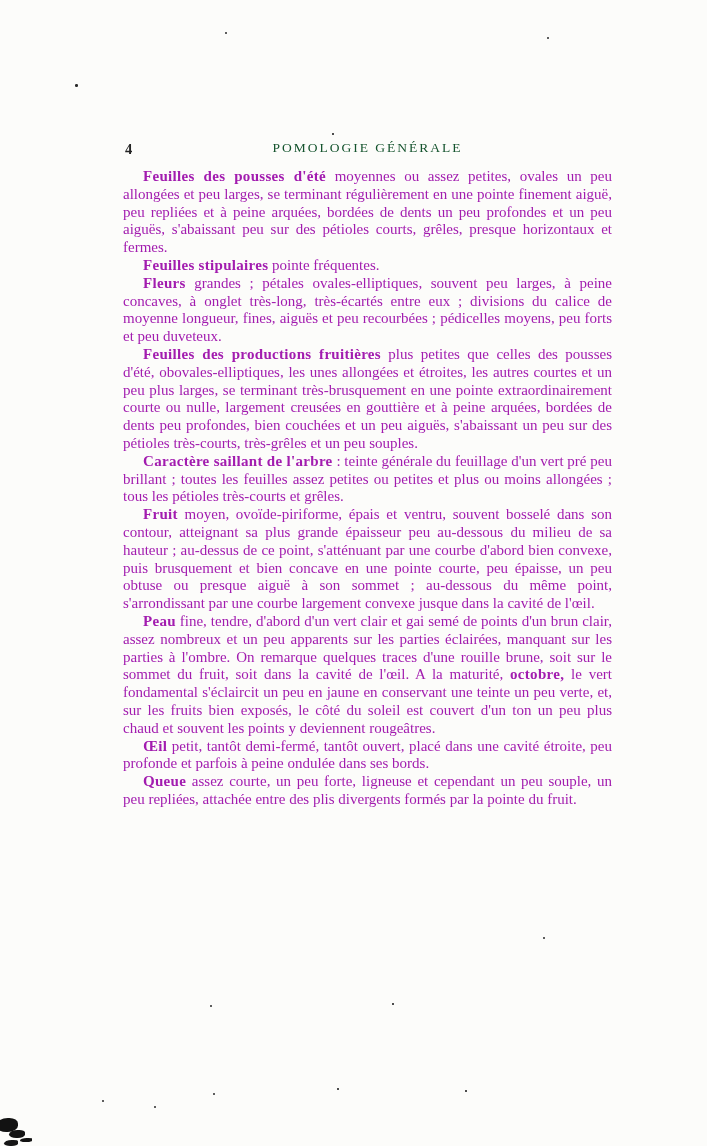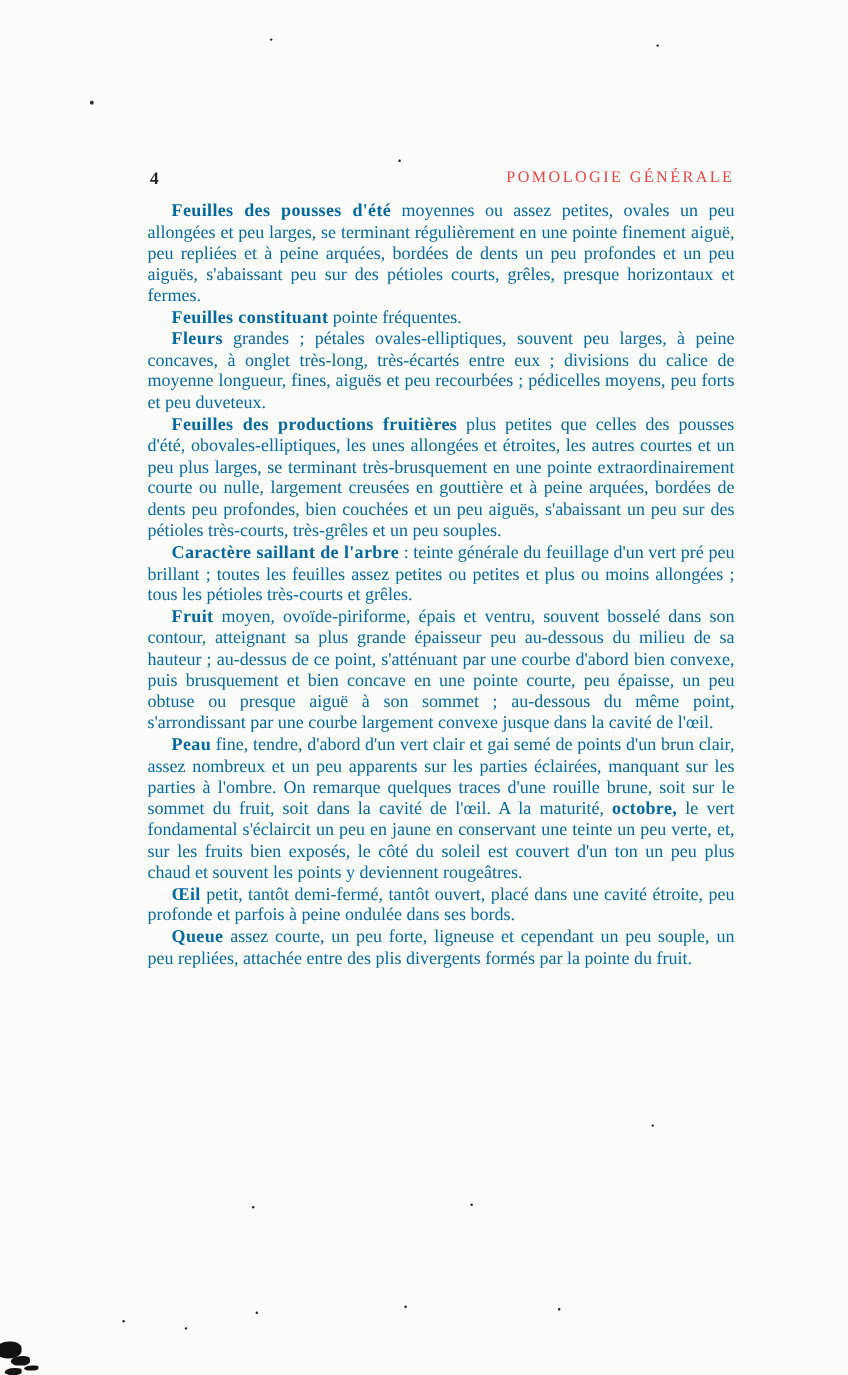--- a/index.html
+++ b/index.html
@@ -22,34 +22,34 @@
     font-size: 13.5px;
   }
   .page-number {
     position: absolute;
     left: 2px;
     top: 1px;
     font-weight: bold;
     font-size: 14.5px;
   }
   .running-title {
-    text-align: right;
+    text-align: center;
     letter-spacing: 2px;
     font-size: 13.5px;
-    color: #ef4444;
+    color: #14532d;
   }
   .body-text {
     position: absolute;
     top: 168px;
     left: 123px;
     width: 489px;
     font-size: 15px;
     line-height: 17.8px;
     text-align: justify;
-    color: #0369a1;
+    color: #a21caf;
     font-family: Liberation Serif, serif;
   }
   .body-text p {
     margin: 0;
     text-indent: 20px;
   }
   .lead { font-weight: bold; letter-spacing: 0.3px; }
   
   .speck {
     position: absolute;
@@ -86,21 +86,21 @@
 
 <div class="sheet">
 
   <div class="header">
     <span class="page-number">4</span>
     <div class="running-title">POMOLOGIE GÉNÉRALE</div>
   </div>
 
   <div class="body-text">
       <p><span class="lead">Feuilles des pousses d'été</span><span> moyennes ou assez petites, ovales un peu allongées et peu larges, se terminant régulièrement en une pointe finement aiguë, peu repliées et à peine arquées, bordées de dents un peu profondes et un peu aiguës, s'abaissant peu sur des pétioles courts, grêles, presque horizontaux et fermes.</span></p>
-      <p><span class="lead">Feuilles constituant</span><span> pointe fréquentes.</span></p>
+      <p><span class="lead">Feuilles stipulaires</span><span> pointe fréquentes.</span></p>
       <p><span class="lead">Fleurs</span><span> grandes ; pétales ovales-elliptiques, souvent peu larges, à peine concaves, à onglet très-long, très-écartés entre eux ; divisions du calice de moyenne longueur, fines, aiguës et peu recourbées ; pédicelles moyens, peu forts et peu duveteux.</span></p>
       <p><span class="lead">Feuilles des productions fruitières</span><span> plus petites que celles des pousses d'été, obovales-elliptiques, les unes allongées et étroites, les autres courtes et un peu plus larges, se terminant très-brusquement en une pointe extraordinairement courte ou nulle, largement creusées en gouttière et à peine arquées, bordées de dents peu profondes, bien couchées et un peu aiguës, s'abaissant un peu sur des pétioles très-courts, très-grêles et un peu souples.</span></p>
       <p><span class="lead">Caractère saillant de l'arbre</span><span> : teinte générale du feuillage d'un vert pré peu brillant ; toutes les feuilles assez petites ou petites et plus ou moins allongées ; tous les pétioles très-courts et grêles.</span></p>
       <p><span class="lead">Fruit</span><span> moyen, ovoïde-piriforme, épais et ventru, souvent bosselé dans son contour, atteignant sa plus grande épaisseur peu au-dessous du milieu de sa hauteur ; au-dessus de ce point, s'atténuant par une courbe d'abord bien convexe, puis brusquement et bien concave en une pointe courte, peu épaisse, un peu obtuse ou presque aiguë à son sommet ; au-dessous du même point, s'arrondissant par une courbe largement convexe jusque dans la cavité de l'œil.</span></p>
       <p><span class="lead">Peau</span><span> fine, tendre, d'abord d'un vert clair et gai semé de points d'un brun clair, assez nombreux et un peu apparents sur les parties éclairées, manquant sur les parties à l'ombre. On remarque quelques traces d'une rouille brune, soit sur le sommet du fruit, soit dans la cavité de l'œil. A la maturité, </span><span class="lead">octobre,</span><span> le vert fondamental s'éclaircit un peu en jaune en conservant une teinte un peu verte, et, sur les fruits bien exposés, le côté du soleil est couvert d'un ton un peu plus chaud et souvent les points y deviennent rougeâtres.</span></p>
       <p><span class="lead">Œil</span><span> petit, tantôt demi-fermé, tantôt ouvert, placé dans une cavité étroite, peu profonde et parfois à peine ondulée dans ses bords.</span></p>
       <p><span class="lead">Queue</span><span> assez courte, un peu forte, ligneuse et cependant un peu souple, un peu repliées, attachée entre des plis divergents formés par la pointe du fruit.</span></p>
     </div>
 
   <div class="ink-blot"></div>

